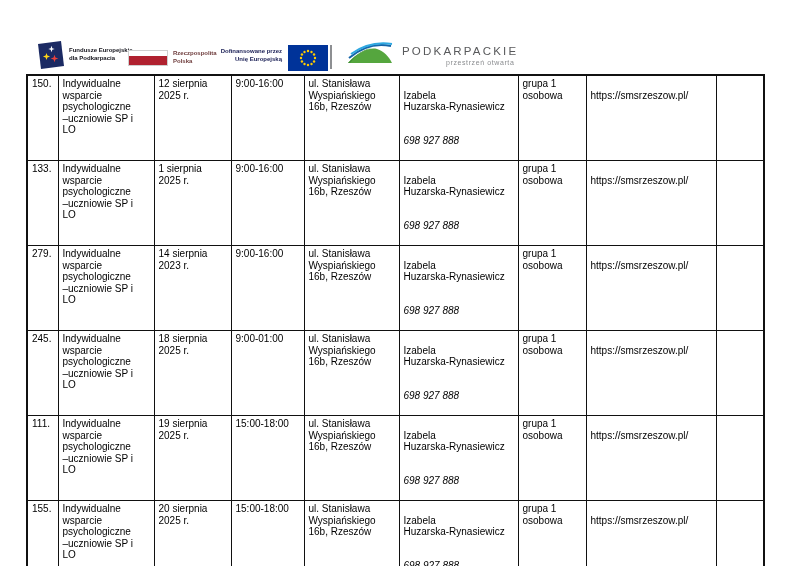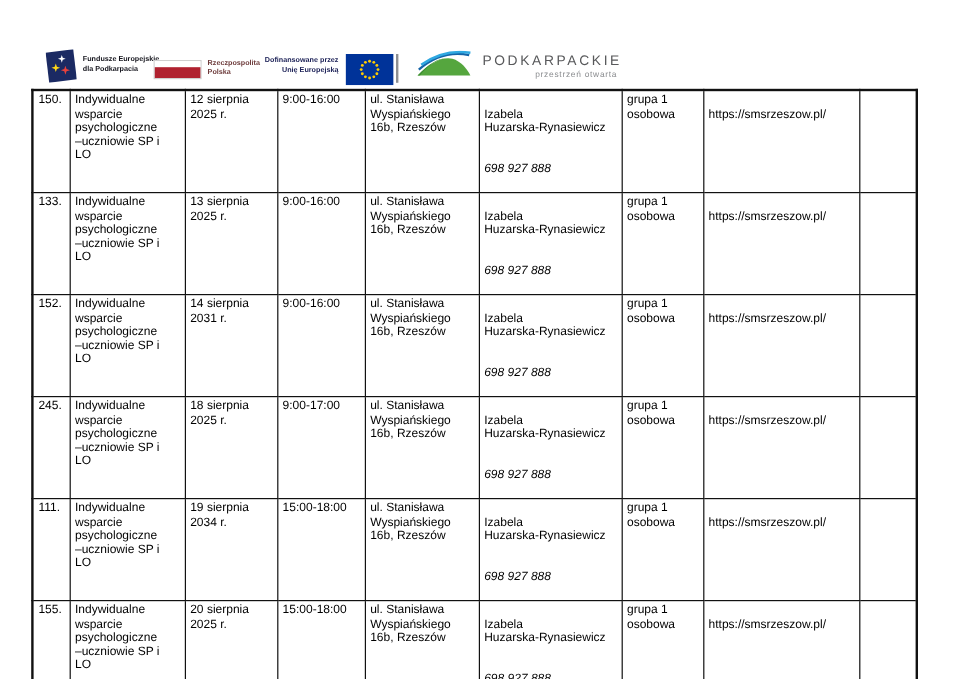--- a/index.html
+++ b/index.html
@@ -130,48 +130,48 @@
       <td></td>
     </tr>
 
     <tr>
       <td class="c-no">133.</td>
       <td>Indywidualne
 wsparcie
 psychologiczne
 –uczniowie SP i
 LO</td>
-      <td>13 sierpnia
+      <td>1 sierpnia
 2025 r.</td>
       <td>9:00-16:00</td>
       <td>ul. Stanisława
 Wyspiańskiego
 16b, Rzeszów</td>
       <td>
         <div>Izabela
 Huzarska-Rynasiewicz</div>
         <div class="phone">698 927 888</div>
       </td>
       <td>grupa 1
 osobowa</td>
       <td>
         <span>https://smsrzeszow.pl/</span>
       </td>
       <td></td>
     </tr>
 
     <tr>
-      <td class="c-no">152.</td>
+      <td class="c-no">279.</td>
       <td>Indywidualne
 wsparcie
 psychologiczne
 –uczniowie SP i
 LO</td>
       <td>14 sierpnia
-2031 r.</td>
+2023 r.</td>
       <td>9:00-16:00</td>
       <td>ul. Stanisława
 Wyspiańskiego
 16b, Rzeszów</td>
       <td>
         <div>Izabela
 Huzarska-Rynasiewicz</div>
         <div class="phone">698 927 888</div>
       </td>
       <td>grupa 1
@@ -184,21 +184,21 @@
 
     <tr>
       <td class="c-no">245.</td>
       <td>Indywidualne
 wsparcie
 psychologiczne
 –uczniowie SP i
 LO</td>
       <td>18 sierpnia
 2025 r.</td>
-      <td>9:00-17:00</td>
+      <td>9:00-01:00</td>
       <td>ul. Stanisława
 Wyspiańskiego
 16b, Rzeszów</td>
       <td>
         <div>Izabela
 Huzarska-Rynasiewicz</div>
         <div class="phone">698 927 888</div>
       </td>
       <td>grupa 1
 osobowa</td>
@@ -209,21 +209,21 @@
     </tr>
 
     <tr>
       <td class="c-no">111.</td>
       <td>Indywidualne
 wsparcie
 psychologiczne
 –uczniowie SP i
 LO</td>
       <td>19 sierpnia
-2034 r.</td>
+2025 r.</td>
       <td>15:00-18:00</td>
       <td>ul. Stanisława
 Wyspiańskiego
 16b, Rzeszów</td>
       <td>
         <div>Izabela
 Huzarska-Rynasiewicz</div>
         <div class="phone">698 927 888</div>
       </td>
       <td>grupa 1

